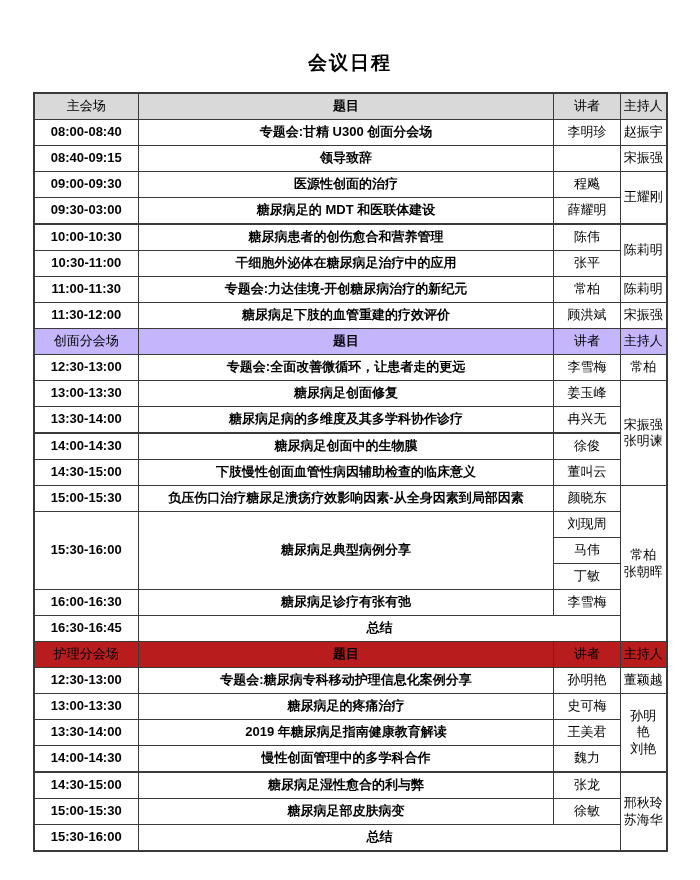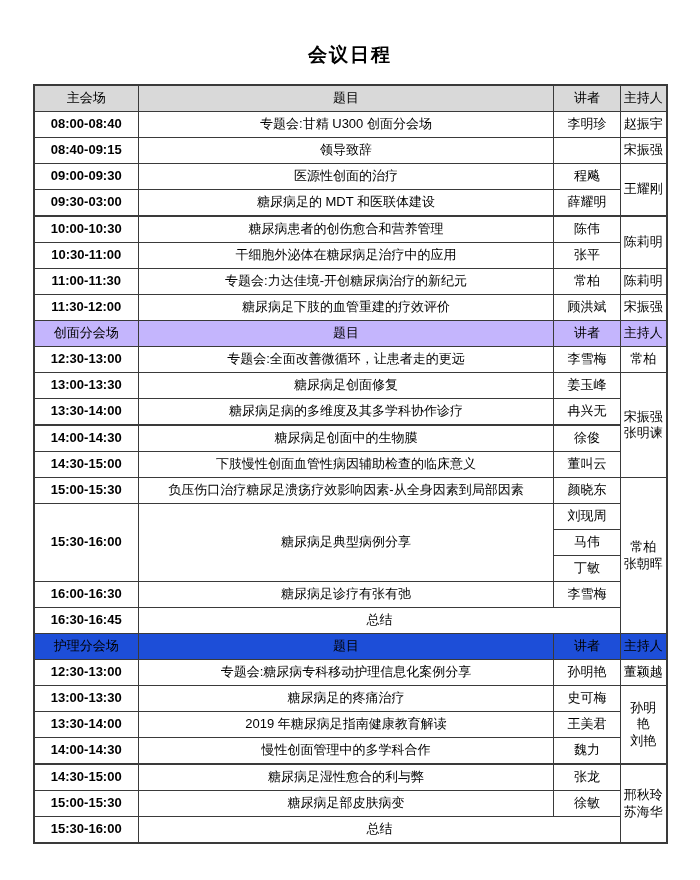--- a/index.html
+++ b/index.html
@@ -15,46 +15,46 @@
     height: 880px;
     box-sizing: border-box;
     padding-top: 42px;
     background: #ffffff;
   }
   .doc-title {
     text-align: center;
     font-size: 19px;
     font-weight: 600;
     letter-spacing: 2px;
-    margin: 0 0 16px 0;
+    margin: 8px 0 16px 0;
   }
   table.schedule {
     border-collapse: collapse;
     table-layout: fixed;
     width: 633px;
     margin: 0 auto;
     border: 2px solid #3a3a3a;
   }
   table.schedule td {
     border: 1px solid #3a3a3a;
     text-align: center;
     vertical-align: middle;
     height: 25px;
     padding: 0 2px;
     font-size: 13px;
     line-height: 1.25;
     overflow: hidden;
   }
   td.col-time { font-weight: bold; font-size: 12.5px; }
-  td.col-title { font-size: 13px; }
+  td.col-title { font-size: 13px; font-weight: bold; }
   td.col-speaker { font-size: 13px; font-family: Liberation Serif, serif; }
   td.col-host { font-size: 13px; white-space: pre-line; padding: 0 1px; }
   tr.head-main td { background: #d9d9d9; }
   tr.head-wound td { background: #c4b5fd; }
-  tr.head-nursing td { background: #1d4ed8; }
+  tr.head-nursing td { background: #b91c1c; }
   tr.head-main td.col-time,
   tr.head-wound td.col-time,
   tr.head-nursing td.col-time { font-weight: normal; font-size: 13px; }
   tr.thick-top td { border-top: 2.5px solid #3a3a3a; }
 </style>
 </head>
 <body>
 
 <div class="page">
   <h1 class="doc-title">会议日程</h1>

